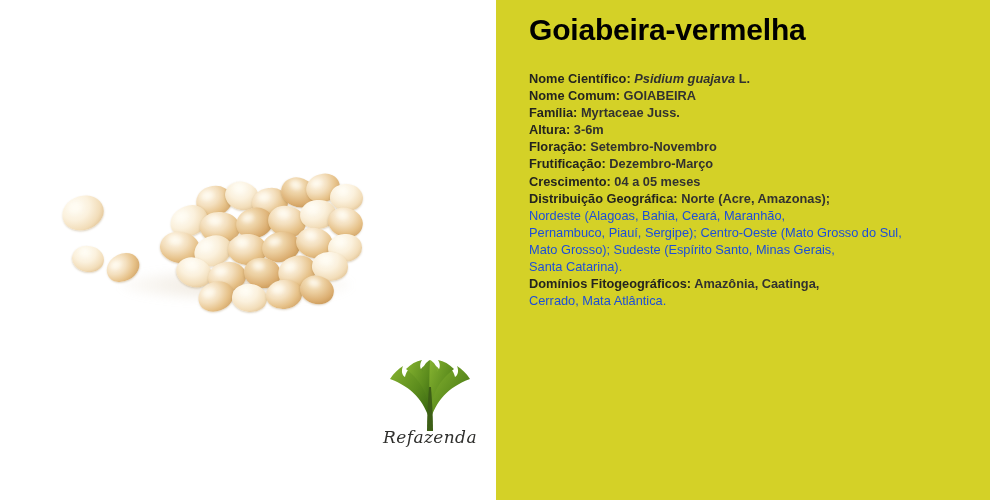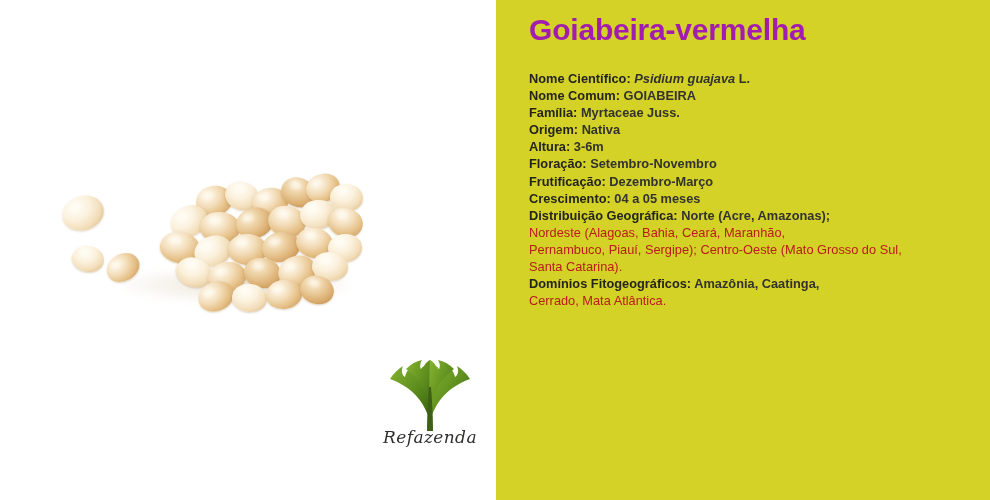--- a/index.html
+++ b/index.html
@@ -108,21 +108,21 @@
     width: 494px;
     height: 500px;
     background: #d4d127;
   }
   #plant-title {
     position: absolute;
     left: 33px;
     top: 13px;
     font-size: 30px;
     font-weight: bold;
-    color: #a21caf;
+    color: #000000;
     letter-spacing: -0.2px;
     white-space: nowrap;
   }
   #fact-list {
     position: absolute;
     left: 33px;
     top: 70px;
     width: 430px;
   }
   .fact-row {
@@ -132,21 +132,21 @@
   }
   .fact-label {
     font-weight: bold;
     color: #24241f;
   }
   .fact-value { font-weight: bold; }
   .fact-value.italic { font-style: italic; }
   .cont-line {
     font-size: 12.8px;
     line-height: 17.1px;
-    color: #b91c1c;
+    color: #1d4ed8;
   }
 </style>
 </head>
 <body>
 
 <div id="card">
 
   <div id="photo-panel">
     <div id="seed-photo">
       <div id="photo-shadow"></div>
@@ -208,27 +208,27 @@
       <div id="logo-wordmark">Refazenda</div>
     </div>
   </div>
 
   <div id="info-panel">
     <div id="plant-title">Goiabeira-vermelha</div>
     <div id="fact-list">
         <div class="fact-row"><span class="fact-label">Nome Científico: </span><span class="fact-value italic">Psidium guajava</span><span class="fact-value"> L.</span></div>
         <div class="fact-row"><span class="fact-label">Nome Comum: </span><span class="fact-value">GOIABEIRA</span></div>
         <div class="fact-row"><span class="fact-label">Família: </span><span class="fact-value">Myrtaceae Juss.</span></div>
-        <div class="fact-row"><span class="fact-label">Origem: </span><span class="fact-value">Nativa</span></div>
         <div class="fact-row"><span class="fact-label">Altura: </span><span class="fact-value">3-6m</span></div>
         <div class="fact-row"><span class="fact-label">Floração: </span><span class="fact-value">Setembro-Novembro</span></div>
         <div class="fact-row"><span class="fact-label">Frutificação: </span><span class="fact-value">Dezembro-Março</span></div>
         <div class="fact-row"><span class="fact-label">Crescimento: </span><span class="fact-value">04 a 05 meses</span></div>
         <div class="fact-row"><span class="fact-label">Distribuição Geográfica: </span><span class="fact-value">Norte (Acre, Amazonas);</span></div>
         <div class="cont-line">Nordeste (Alagoas, Bahia, Ceará, Maranhão,</div>
         <div class="cont-line">Pernambuco, Piauí, Sergipe); Centro-Oeste (Mato Grosso do Sul,</div>
+        <div class="cont-line">Mato Grosso); Sudeste (Espírito Santo, Minas Gerais,</div>
         <div class="cont-line">Santa Catarina).</div>
         <div class="fact-row"><span class="fact-label">Domínios Fitogeográficos: </span><span class="fact-value">Amazônia, Caatinga,</span></div>
         <div class="cont-line">Cerrado, Mata Atlântica.</div>
       </div>
   </div>
 
 </div>
 
 </body></html>

